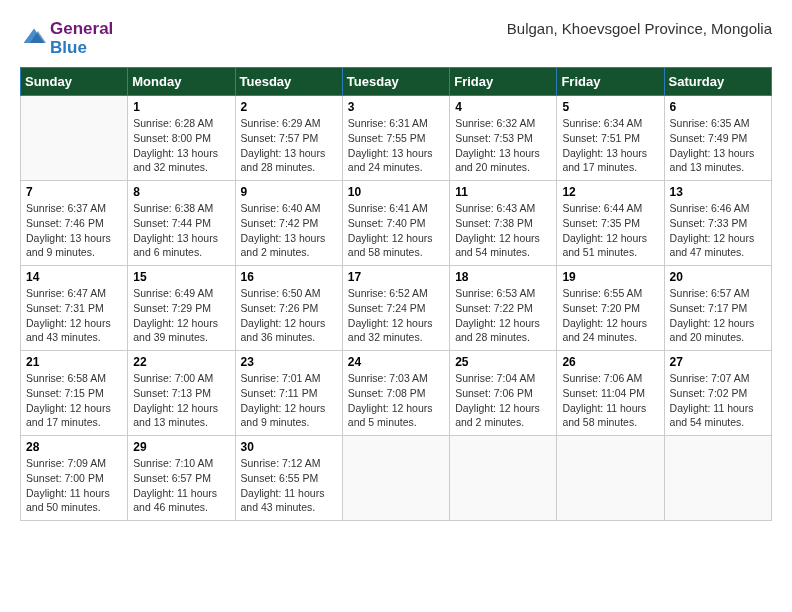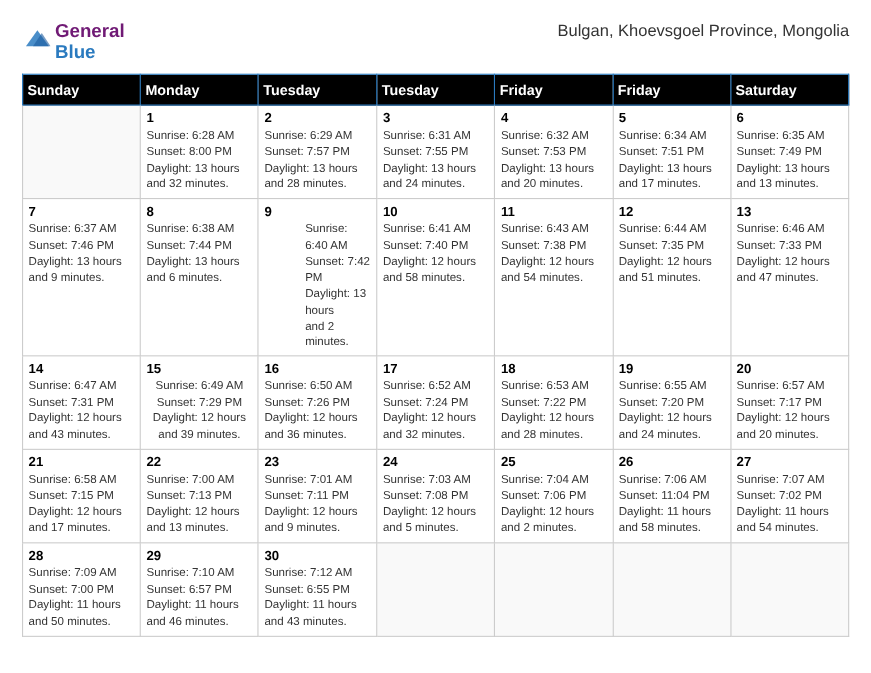--- a/index.html
+++ b/index.html
@@ -37,21 +37,21 @@
     .location {
       font-size: 15px;
       color: #333;
     }
     table {
       width: 100%;
       border-collapse: collapse;
       font-size: 11px;
     }
     thead tr th {
-      background-color: #000000;
+      background-color: #14532d;
       color: #fff;
       padding: 6px 4px;
       text-align: left;
       font-size: 13px;
       font-weight: bold;
       border: 1px solid #2a7abf;
     }
     tbody tr td {
       border: 1px solid #ccc;
       vertical-align: top;
@@ -162,21 +162,21 @@
         </td>
         <td>
           <div class="day-num">8</div>
           <div class="day-info" style="white-space: pre-line;">Sunrise: 6:38 AM
 Sunset: 7:44 PM
 Daylight: 13 hours
 and 6 minutes.</div>
         </td>
         <td>
           <div class="day-num">9</div>
-          <div class="day-info" style="white-space: pre-line; margin-left: 37px;">Sunrise: 6:40 AM
+          <div class="day-info" style="white-space: pre-line;">Sunrise: 6:40 AM
 Sunset: 7:42 PM
 Daylight: 13 hours
 and 2 minutes.</div>
         </td>
         <td>
           <div class="day-num">10</div>
           <div class="day-info" style="white-space: pre-line;">Sunrise: 6:41 AM
 Sunset: 7:40 PM
 Daylight: 12 hours
 and 58 minutes.</div>
@@ -206,21 +206,21 @@
       <tr>
         <td>
           <div class="day-num">14</div>
           <div class="day-info" style="white-space: pre-line;">Sunrise: 6:47 AM
 Sunset: 7:31 PM
 Daylight: 12 hours
 and 43 minutes.</div>
         </td>
         <td>
           <div class="day-num">15</div>
-          <div class="day-info" style="white-space: pre-line; text-align: center;">Sunrise: 6:49 AM
+          <div class="day-info" style="white-space: pre-line;">Sunrise: 6:49 AM
 Sunset: 7:29 PM
 Daylight: 12 hours
 and 39 minutes.</div>
         </td>
         <td>
           <div class="day-num">16</div>
           <div class="day-info" style="white-space: pre-line;">Sunrise: 6:50 AM
 Sunset: 7:26 PM
 Daylight: 12 hours
 and 36 minutes.</div>

